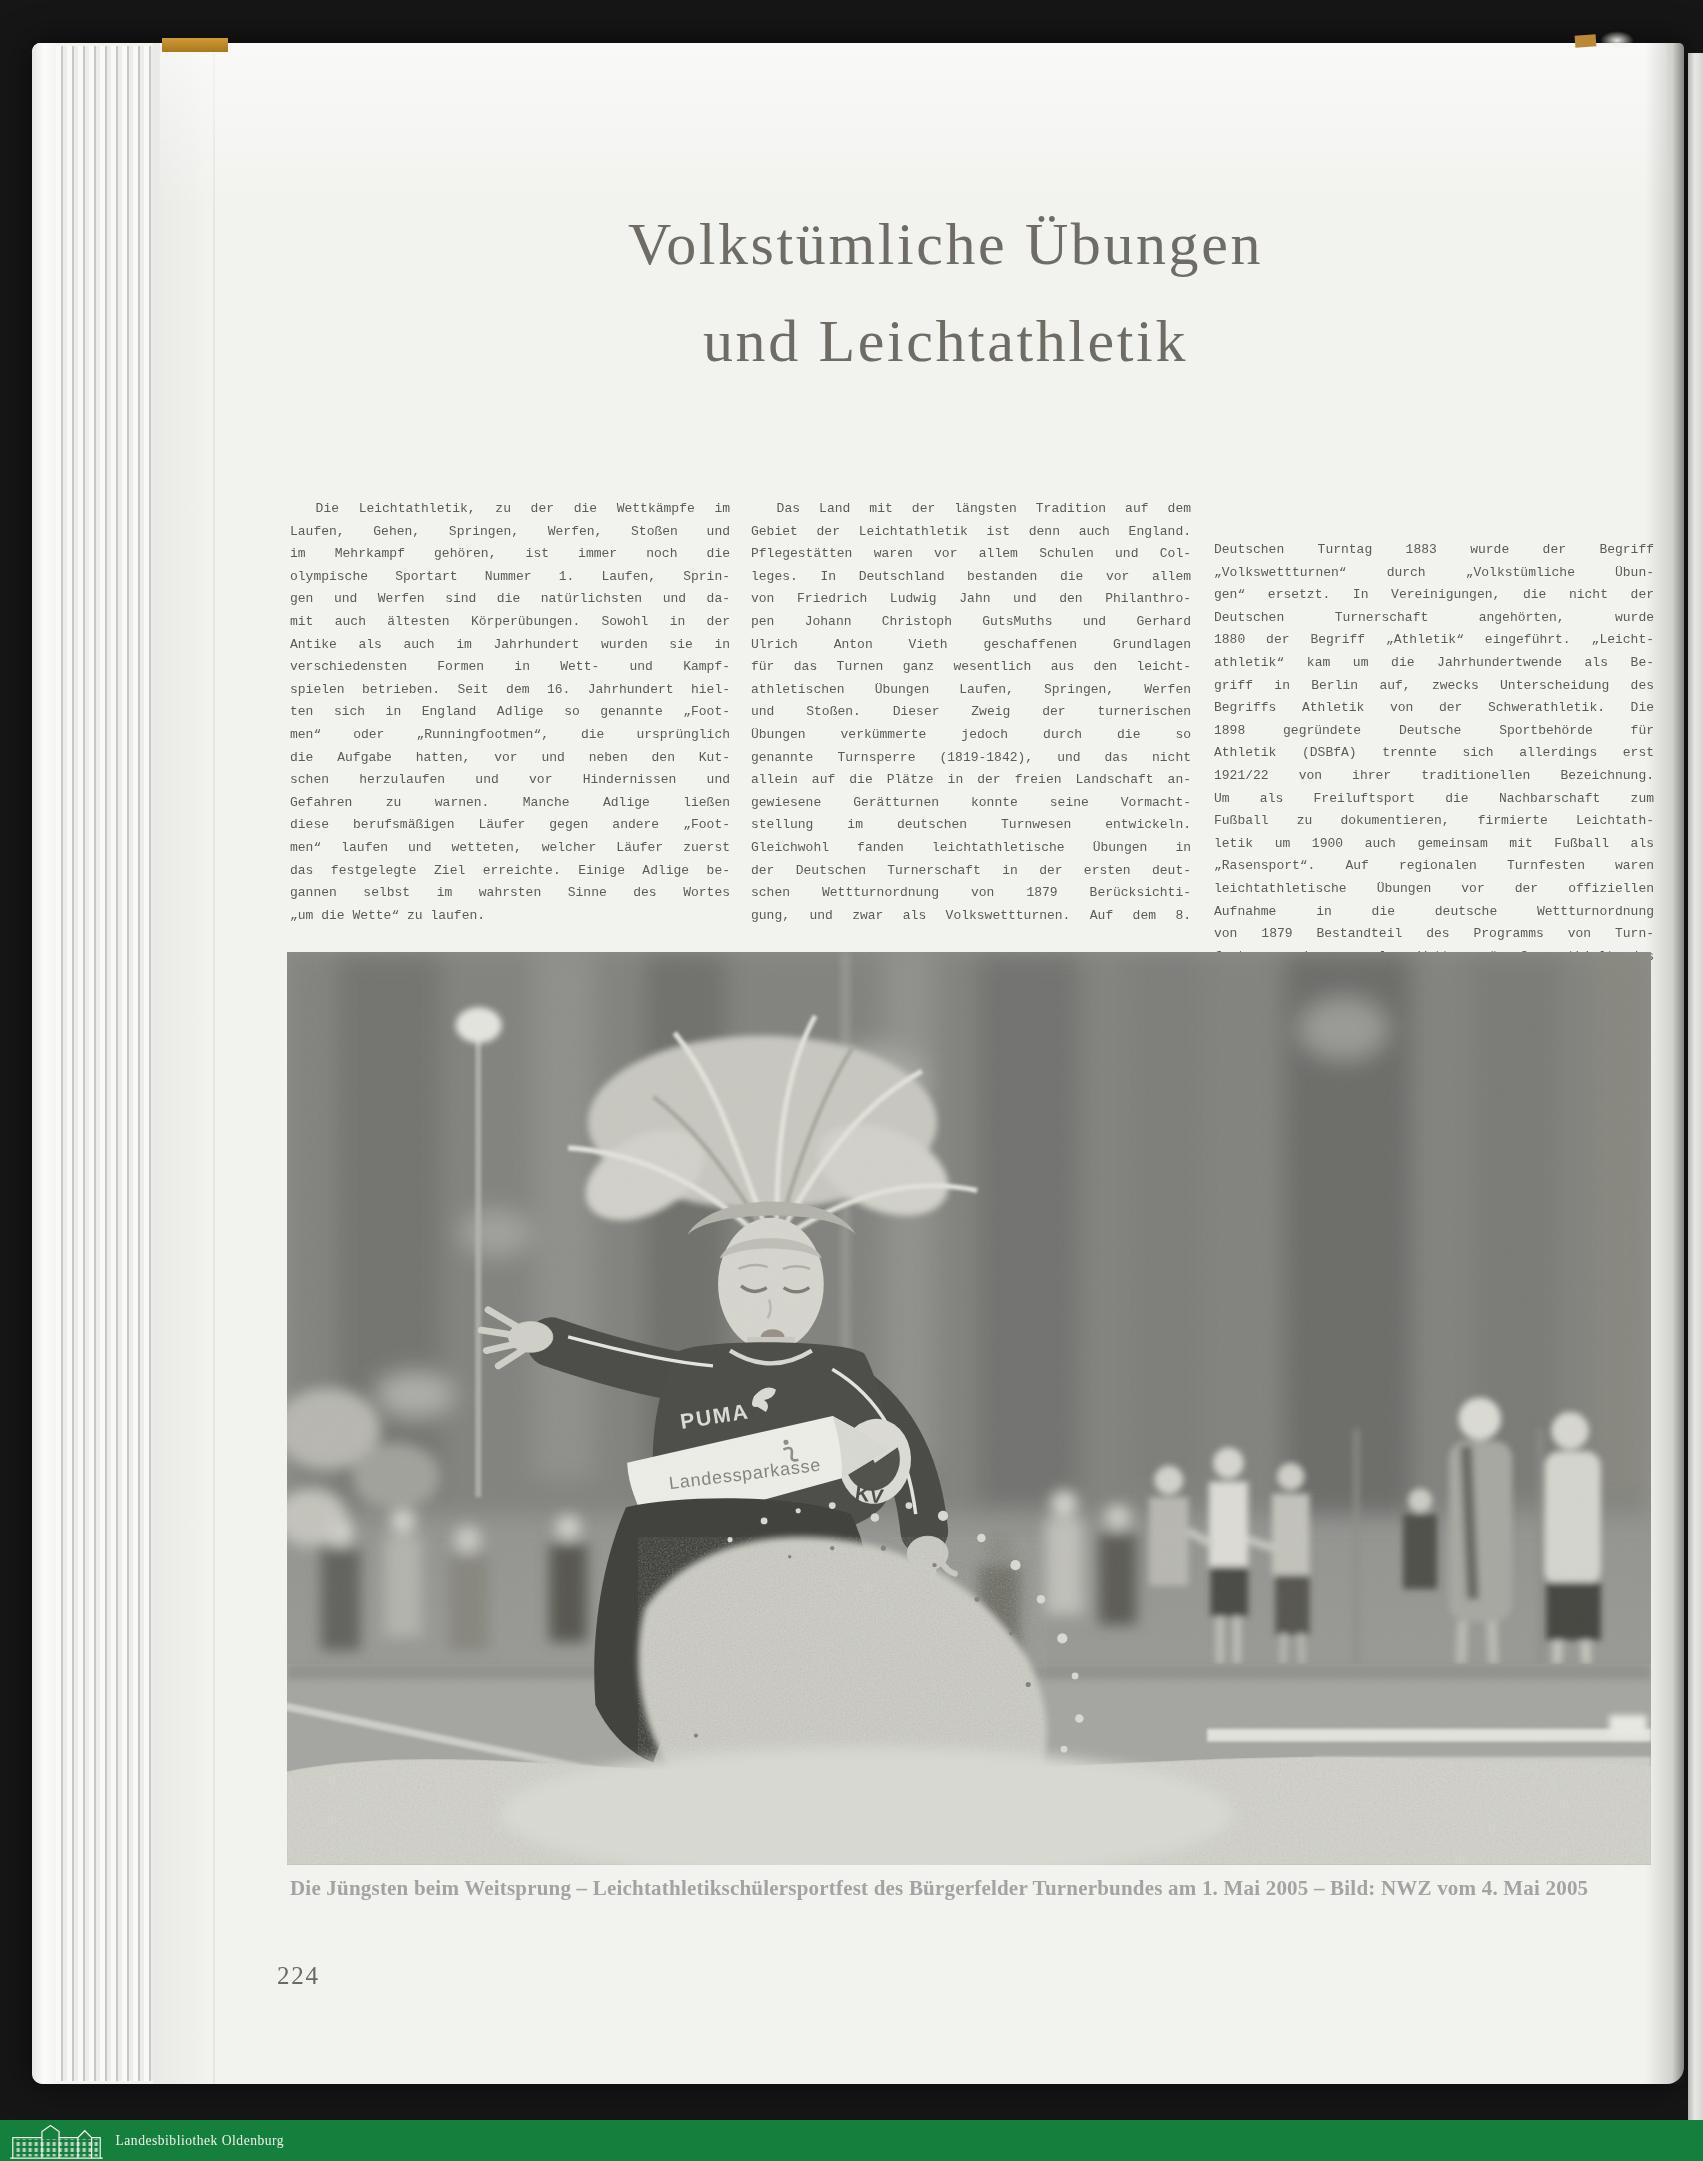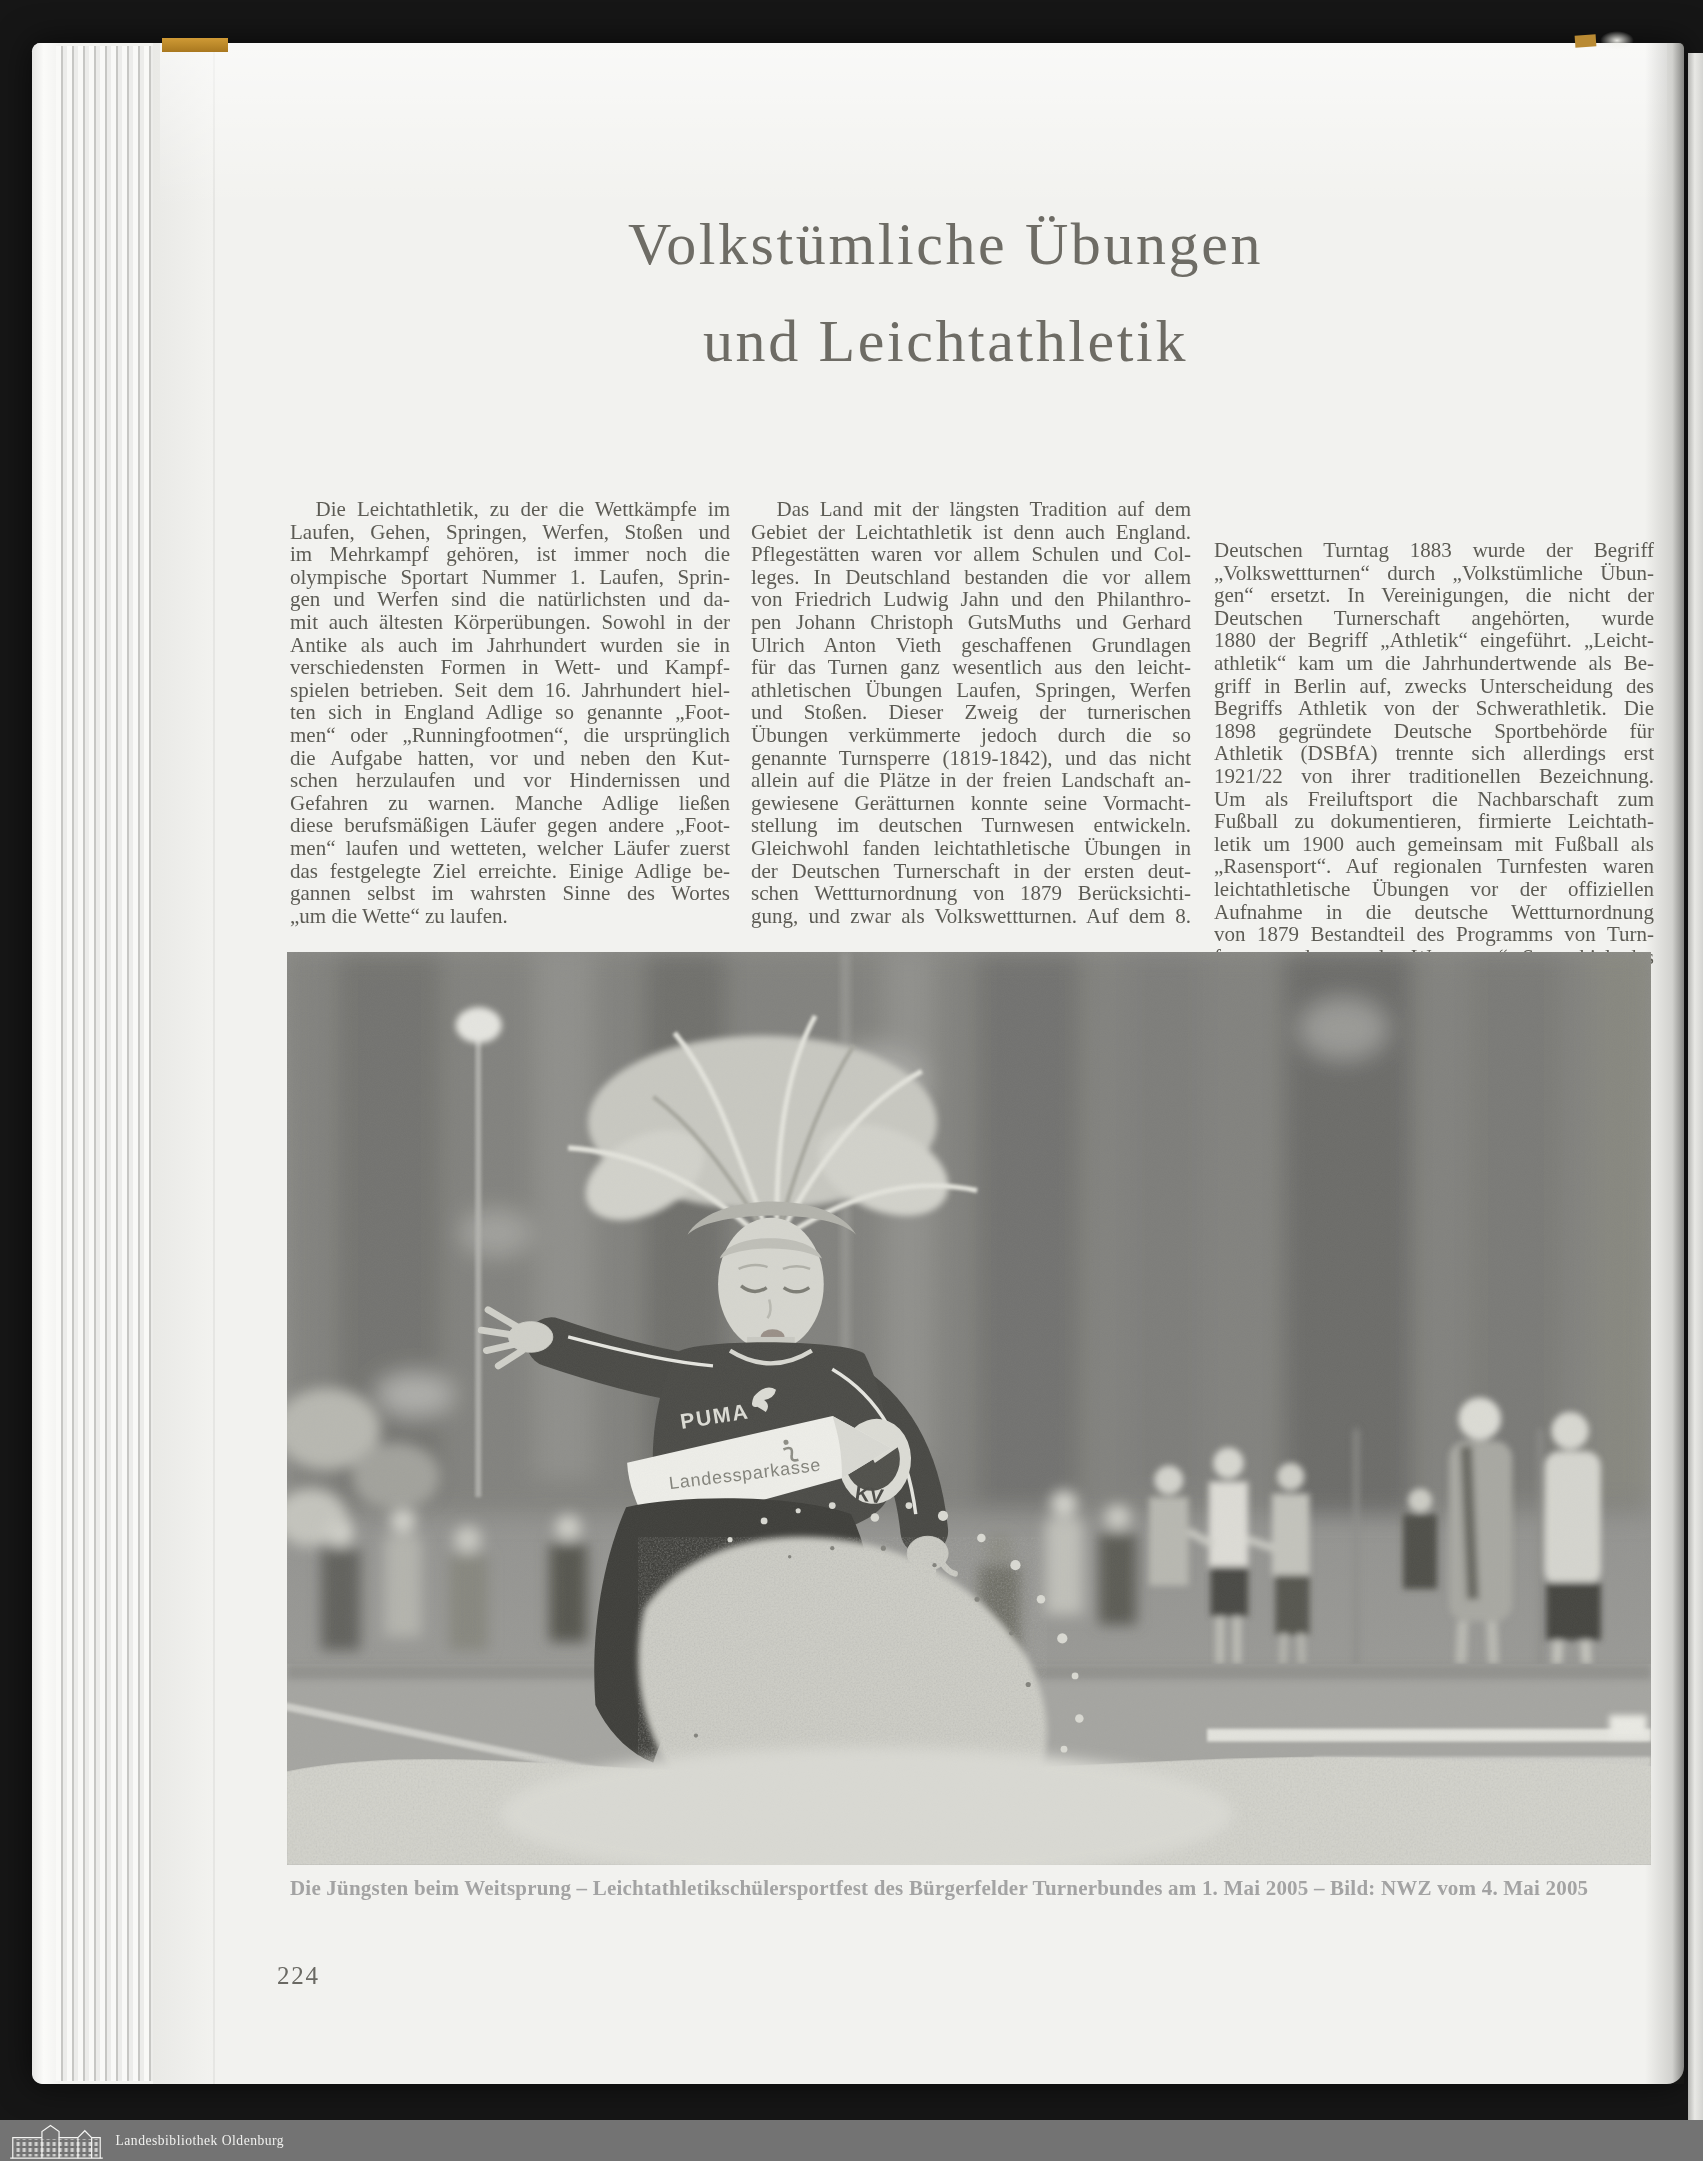--- a/index.html
+++ b/index.html
@@ -24,34 +24,34 @@
   .bookmark-left{position:absolute;left:162px;top:38px;width:66px;height:13.6px;
         background:linear-gradient(180deg,#cf9a35,#a9781f);}
   .bookmark-right{position:absolute;left:1575px;top:35px;width:21px;height:12px;
         background:#b98a33;transform:rotate(-4deg);}
   .tassel{position:absolute;left:1600px;top:31px;width:34px;height:19px;
         background:radial-gradient(ellipse at center,rgba(240,240,234,.95),rgba(240,240,234,0) 70%);}
   
   .title-line{position:absolute;left:264px;width:1363px;text-align:center;color:#6e6c65;
         font-size:60px;line-height:68px;letter-spacing:2.6px;}
   .t1{top:210px;} .t2{top:307px;}
-  .col{position:absolute;top:498px;width:440px;color:#5c5b54;font-size:21px;}
+  .col{position:absolute;top:498px;width:440px;color:#5c5b54;font-size:13px;font-family:Liberation Mono, monospace;}
   .col-1{left:290px;} .col-2{left:751px;} .col-3{left:1214px;margin-top:41px;}
   .ln{height:22.6px;line-height:22.6px;text-align:justify;text-align-last:justify;white-space:nowrap;}
   .ln.indent{text-indent:25.6px;}
   .ln.short{text-align-last:left;}
   .caption{position:absolute;left:290px;top:1876px;width:1363px;color:#a3a3a3;
         font-size:21px;font-weight:bold;letter-spacing:0.2px;}
   .pageno{position:absolute;left:277px;top:1962px;width:1363px;
         color:#6a6963;font-size:25px;letter-spacing:1.7px;}
   
   .photo{position:absolute;left:287px;top:952px;width:1364px;height:913px;overflow:hidden;}
   .photo svg{display:block;}
   
-  .wm-bar{position:absolute;left:0;top:2120px;width:1704px;height:42px;background:#737373;
+  .wm-bar{position:absolute;left:0;top:2120px;width:1704px;height:42px;background:#15803d;
         display:flex;align-items:center;z-index:9;}
   .wm-icon{margin-left:8.5px;width:95px;height:36px;}
   .wm-label{margin-left:12px;color:#f1f1ef;font-size:13.6px;letter-spacing:0.5px;}
 </style>
 </head>
 <body>
 
 <div class="canvas">
 
   <div class="book">

